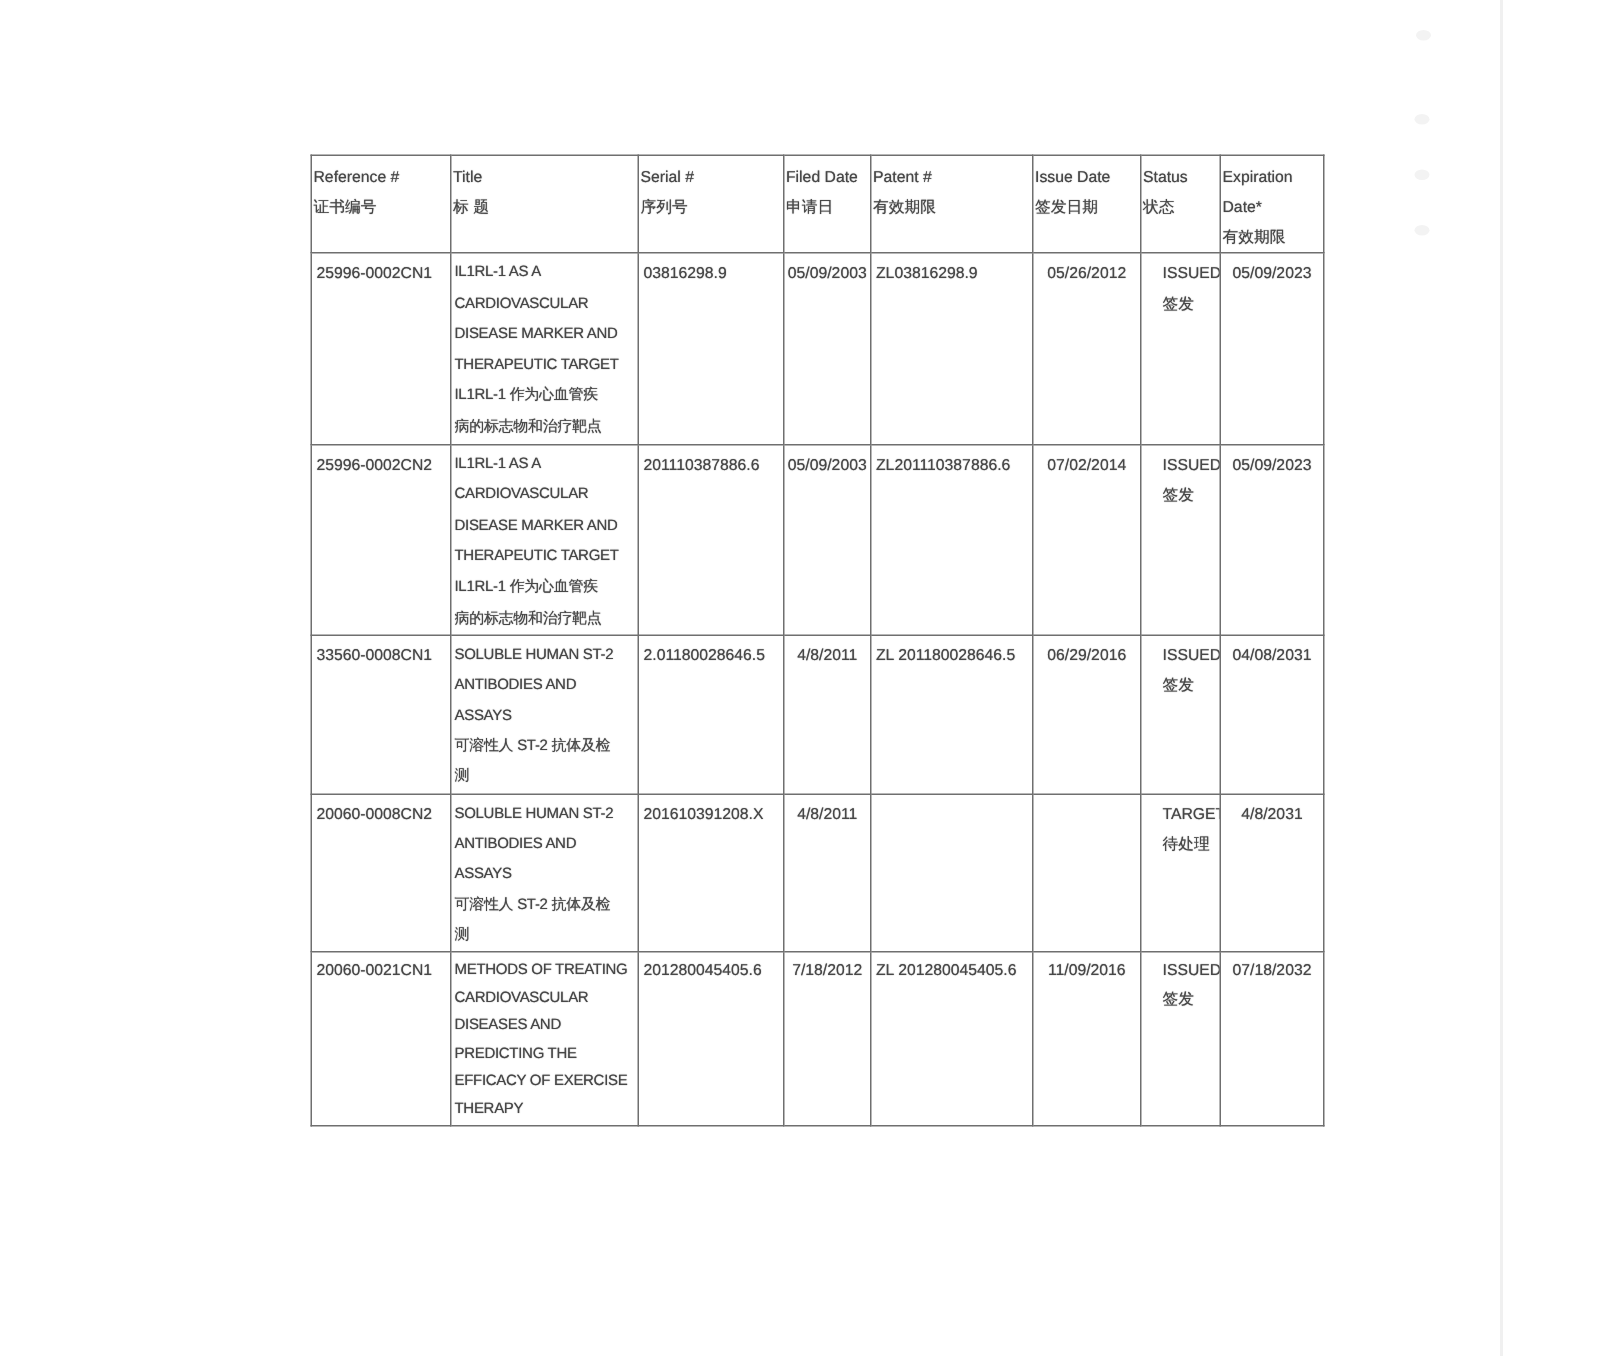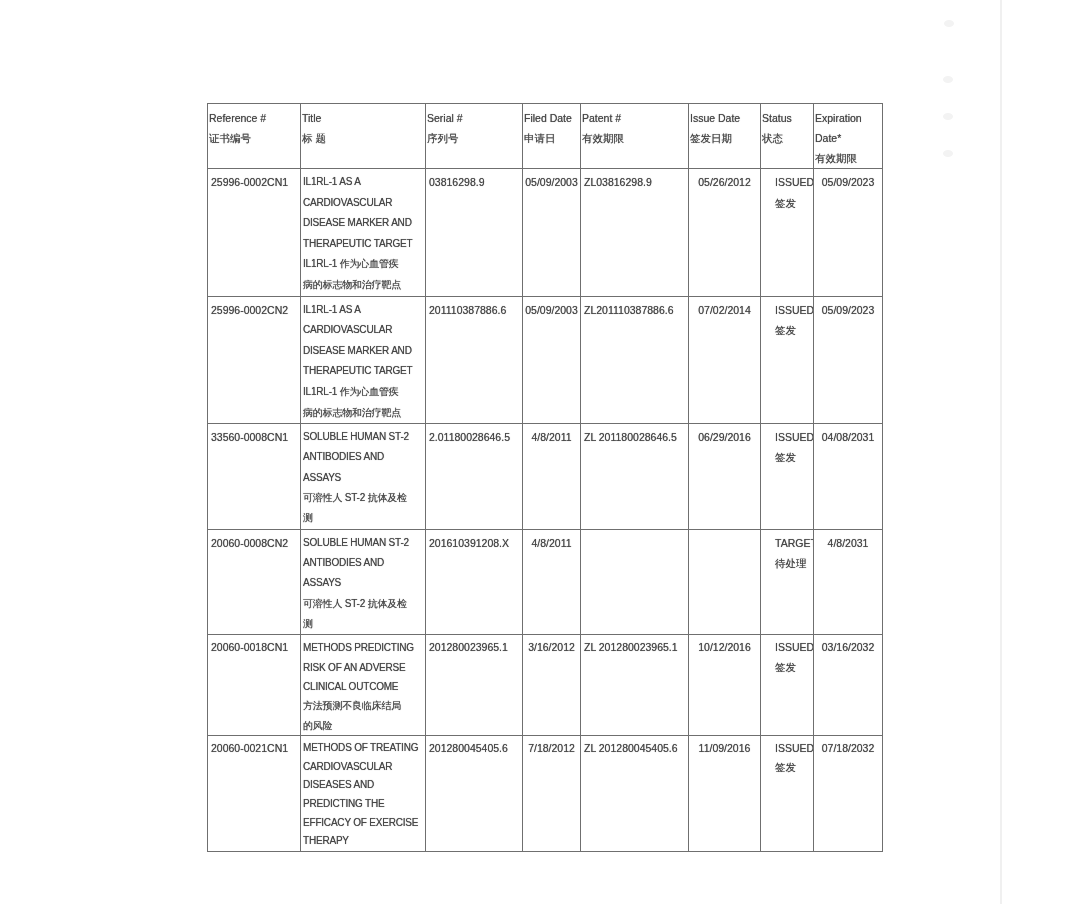--- a/index.html
+++ b/index.html
@@ -153,35 +153,20 @@
 可溶性人 ST-2 抗体及检
 测</td>
           <td>201610391208.X</td>
           <td class="align-center">4/8/2011</td>
           <td></td>
           <td class="align-center"></td>
           <td class="status-cell">TARGET
 待处理</td>
           <td class="align-center">4/8/2031</td>
         </tr>
-        <tr style="height: 99px; line-height: 19.4px;">
-          <td>20060-0018CN1</td>
-          <td class="title-cell">METHODS PREDICTING
-RISK OF AN ADVERSE
-CLINICAL OUTCOME
-方法预测不良临床结局
-的风险</td>
-          <td>201280023965.1</td>
-          <td class="align-center">3/16/2012</td>
-          <td>ZL 201280023965.1</td>
-          <td class="align-center">10/12/2016</td>
-          <td class="status-cell">ISSUED
-签发</td>
-          <td class="align-center">03/16/2032</td>
-        </tr>
         <tr style="height: 114px; line-height: 18.6px;">
           <td>20060-0021CN1</td>
           <td class="title-cell">METHODS OF TREATING
 CARDIOVASCULAR
 DISEASES AND
 PREDICTING THE
 EFFICACY OF EXERCISE
 THERAPY</td>
           <td>201280045405.6</td>
           <td class="align-center">7/18/2012</td>

